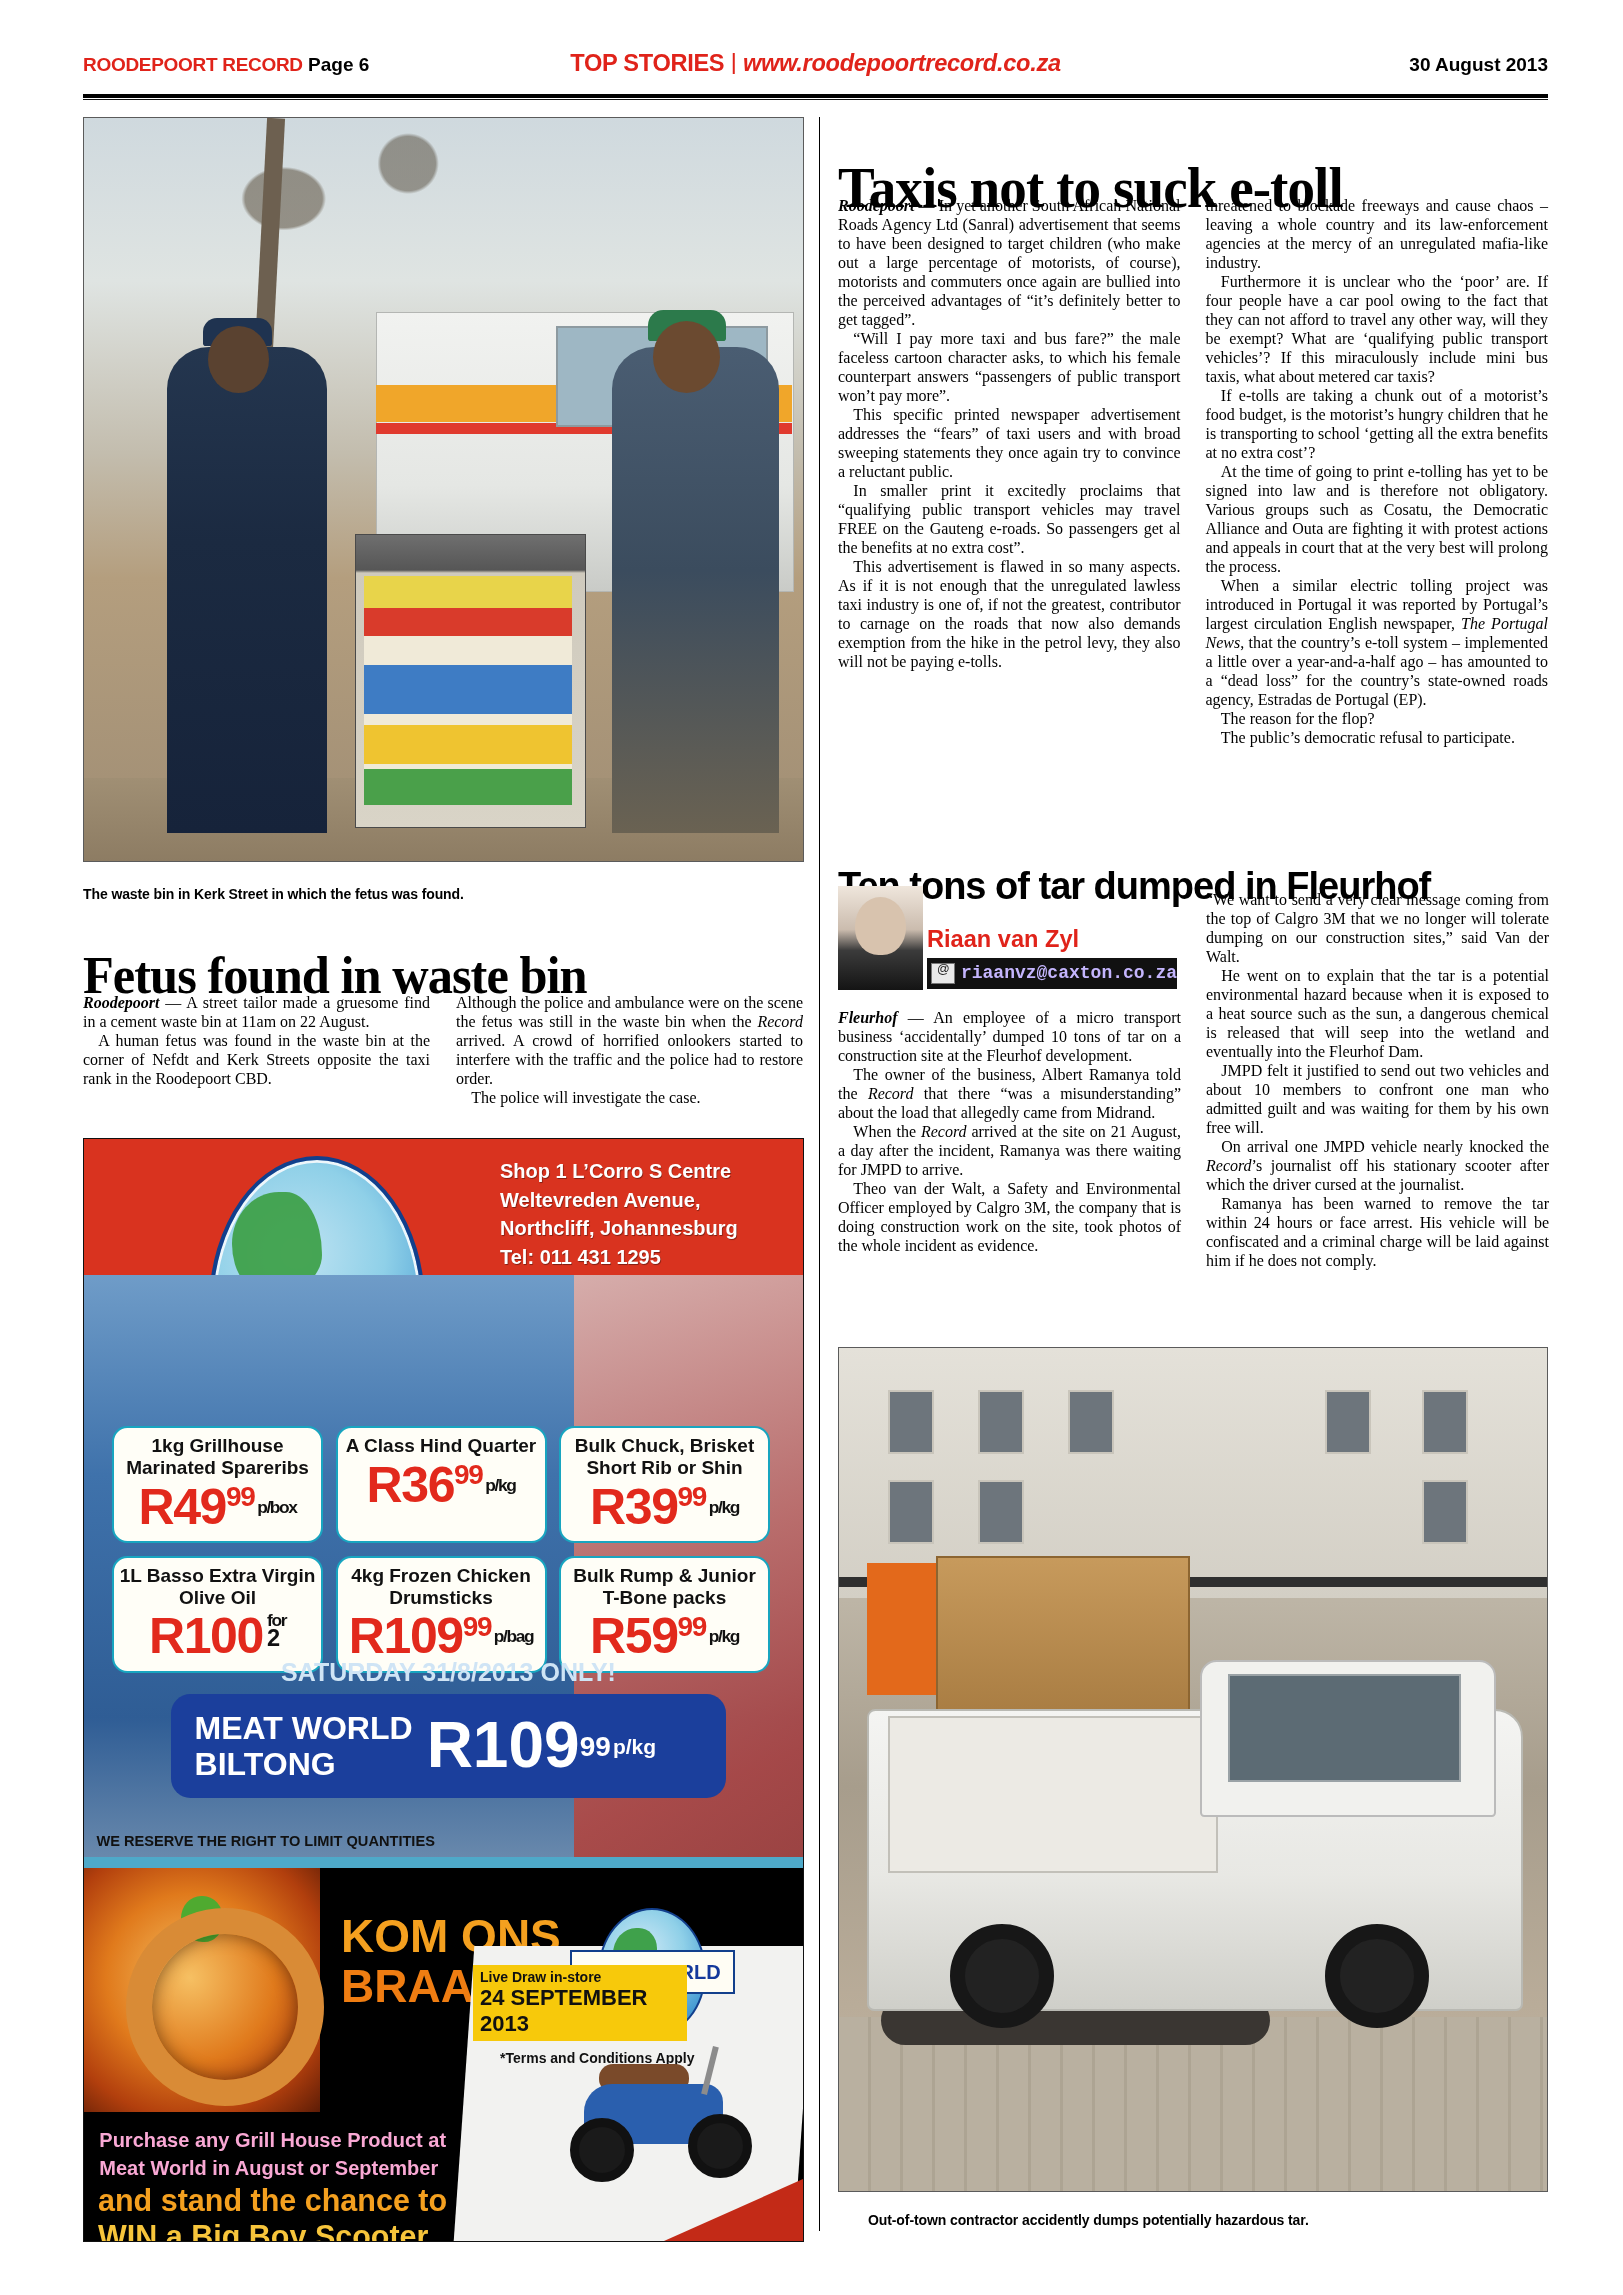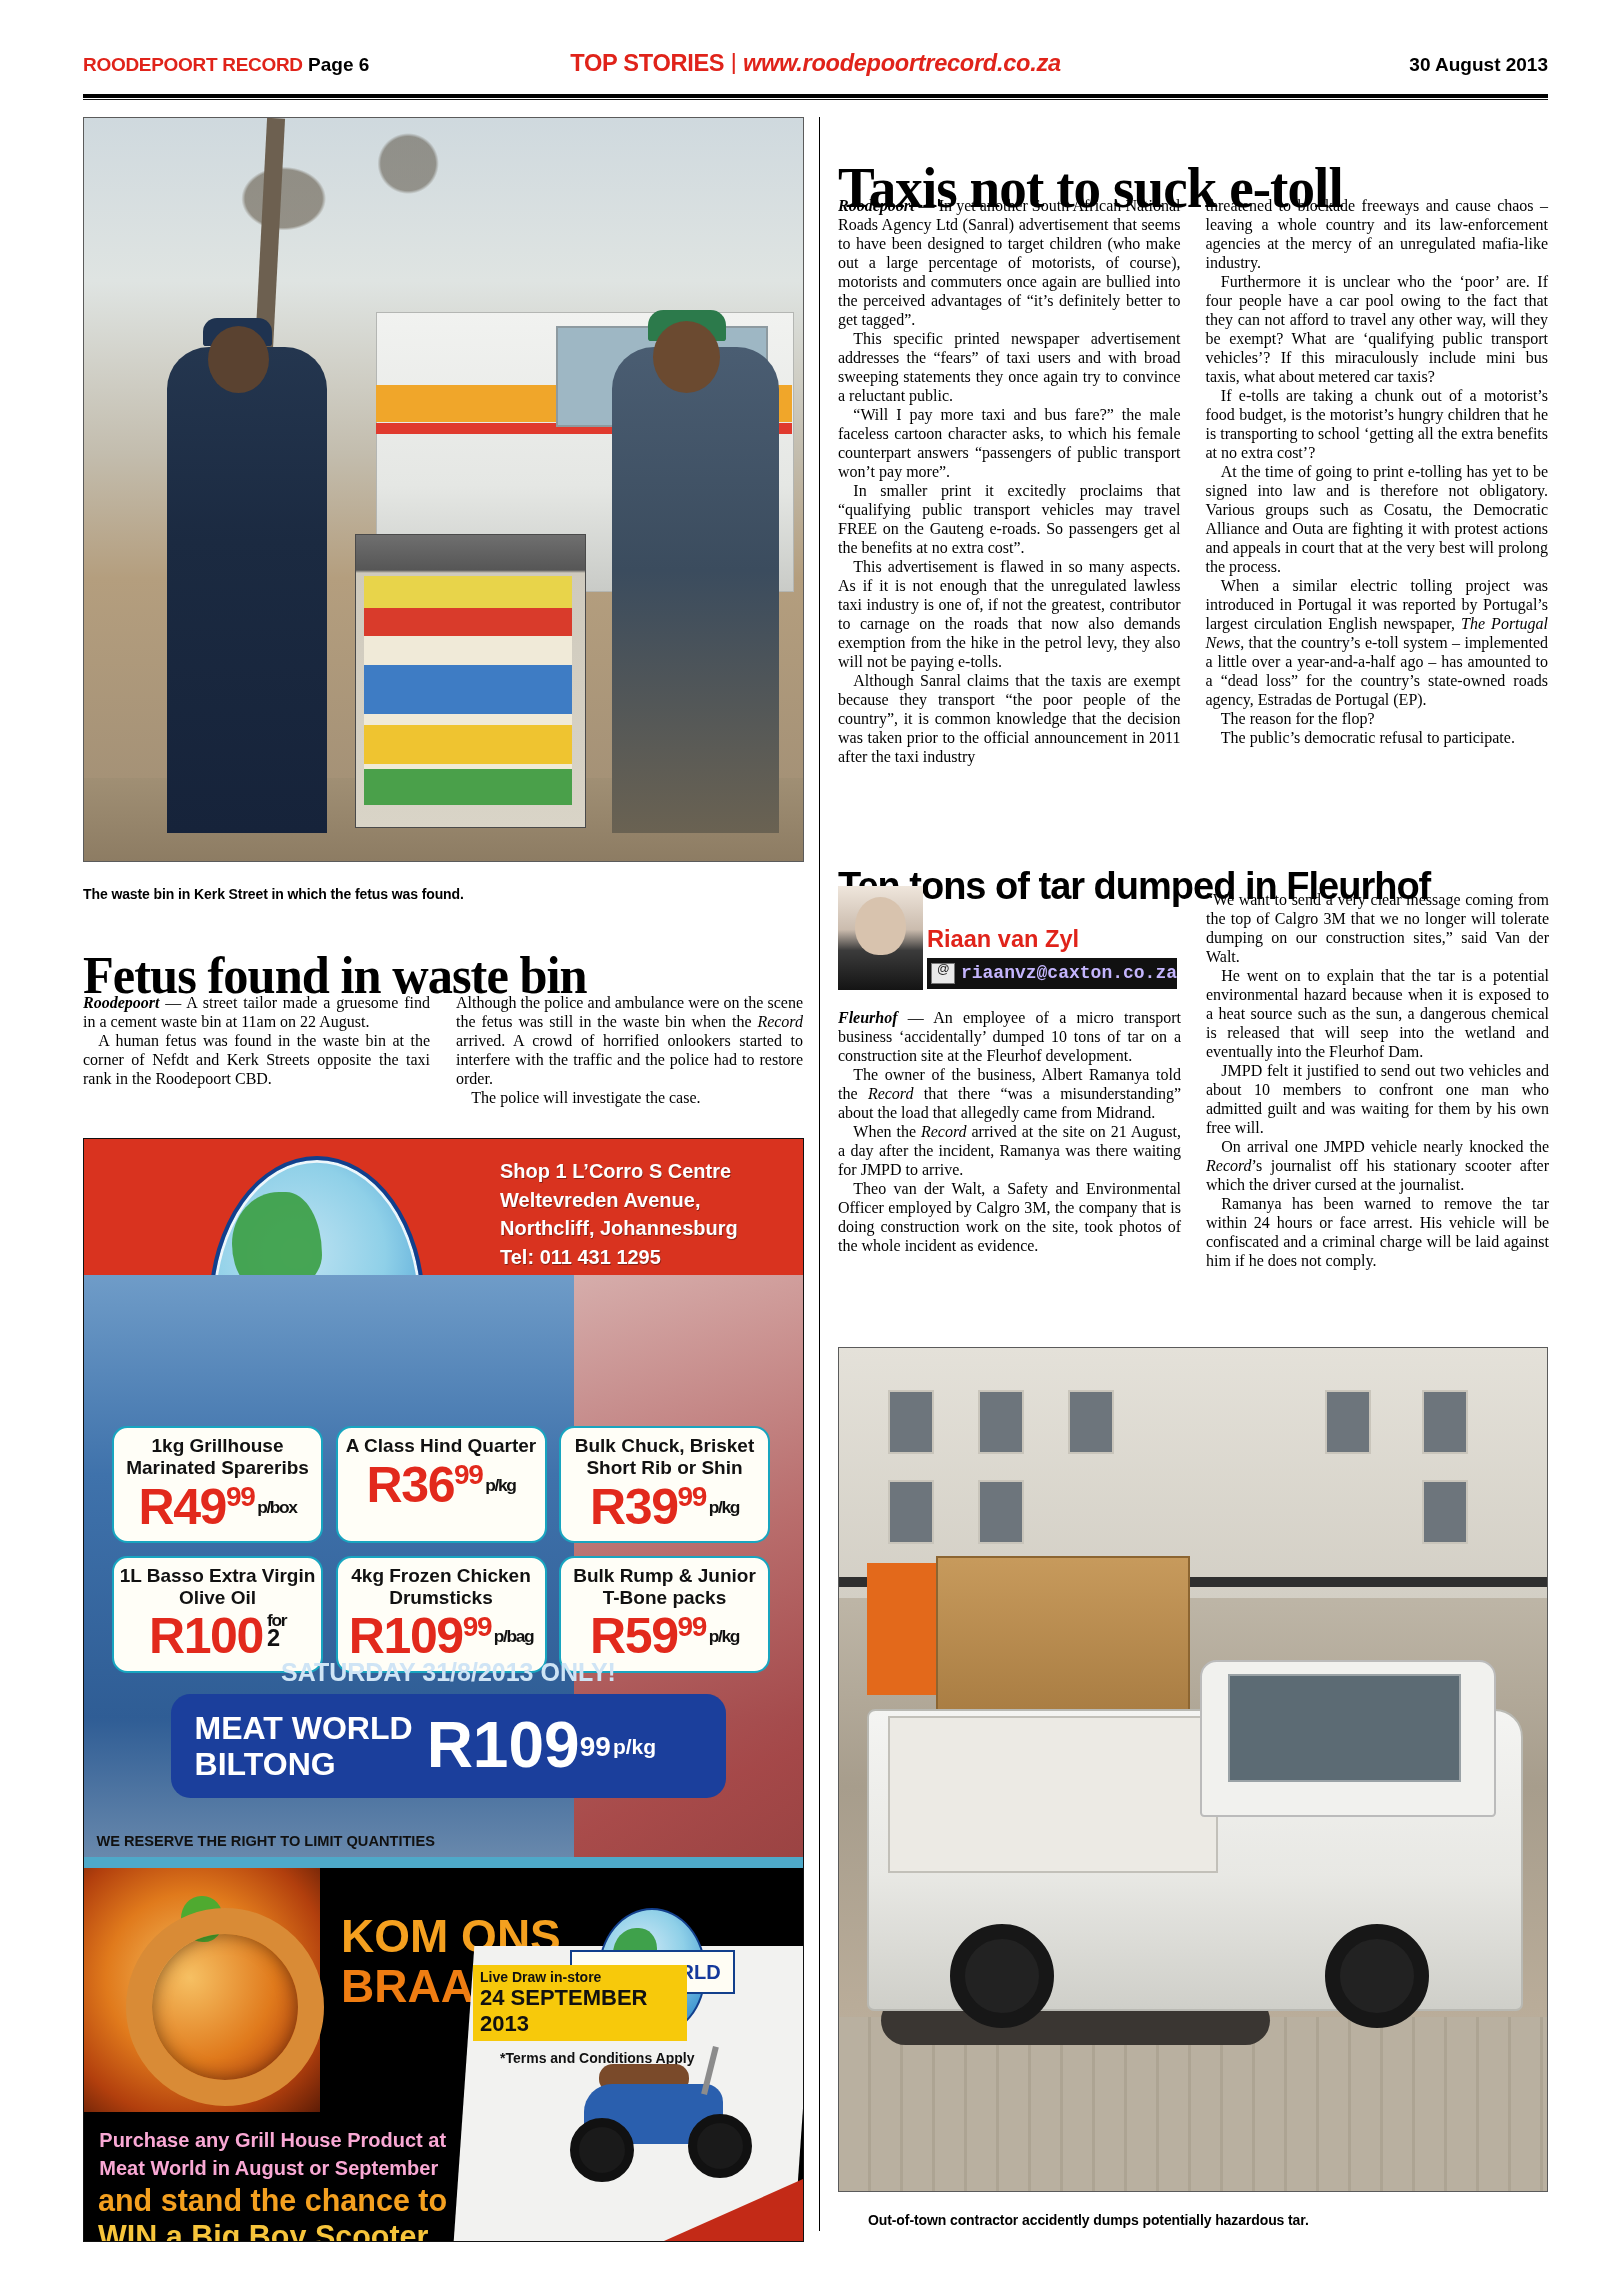--- a/index.html
+++ b/index.html
@@ -331,25 +331,24 @@
         <div class="w">WIN a Big Boy Scooter</div>
       </div>
       <div class="ad-redstrip"></div>
     </div>
   </div>
 
   <h1 class="hl-taxis">Taxis not to suck e-toll</h1>
   <div class="taxis-cols">
     <div class="c body">
       <p class="first"><span class="dateline">Roodepoort</span><span> — </span><span>In yet another South African National Roads Agency Ltd (Sanral) advertisement that seems to have been designed to target children (who make out a large percentage of motorists, of course), motorists and commuters once again are bullied into the perceived advantages of “it’s definitely better to get tagged”.</span></p>
+      <p>“Will I pay more taxi and bus fare?” the male faceless cartoon character asks, to which his female counterpart answers “passengers of public transport won’t pay more”.</p>
       <p>This specific printed newspaper advertisement addresses the “fears” of taxi users and with broad sweeping statements they once again try to convince a reluctant public.</p>
-      <p>“Will I pay more taxi and bus fare?” the male faceless cartoon character asks, to which his female counterpart answers “passengers of public transport won’t pay more”.</p>
       <p>In smaller print it excitedly proclaims that “qualifying public transport vehicles may travel FREE on the Gauteng e-roads. So passengers get al the benefits at no extra cost”.</p>
       <p>This advertisement is flawed in so many aspects. As if it is not enough that the unregulated lawless taxi industry is one of, if not the greatest, contributor to carnage on the roads that now also demands exemption from the hike in the petrol levy, they also will not be paying e-tolls.</p>
-      <p>Although Sanral claims that the taxis are exempt because they transport “the poor people of the country”, it is common knowledge that the decision was taken prior to the official announcement in 2011 after the taxi industry</p>
     </div>
     <div class="c body">
       <p class="first">threatened to blockade freeways and cause chaos – leaving a whole country and its law-enforcement agencies at the mercy of an unregulated mafia-like industry.</p>
       <p>Furthermore it is unclear who the ‘poor’ are. If four people have a car pool owing to the fact that they can not afford to travel any other way, will they be exempt? What are ‘qualifying public transport vehicles’? If this miraculously include mini bus taxis, what about metered car taxis?</p>
       <p>If e-tolls are taking a chunk out of a motorist’s food budget, is the motorist’s hungry children that he is transporting to school ‘getting all the extra benefits at no extra cost’?</p>
       <p>At the time of going to print e-tolling has yet to be signed into law and is therefore not obligatory. Various groups such as Cosatu, the Democratic Alliance and Outa are fighting it with protest actions and appeals in court that at the very best will prolong the process.</p>
       <p><span>When a similar electric tolling project was introduced in Portugal it was reported by Portugal’s largest circulation English newspaper, </span><em>The Portugal News</em><span>, that the country’s e-toll system – implemented a little over a year-and-a-half ago – has amounted to a “dead loss” for the country’s state-owned roads agency, Estradas de Portugal (EP).</span></p>
       <p>The reason for the flop?</p>
       <p>The public’s democratic refusal to participate.</p>
     </div>

